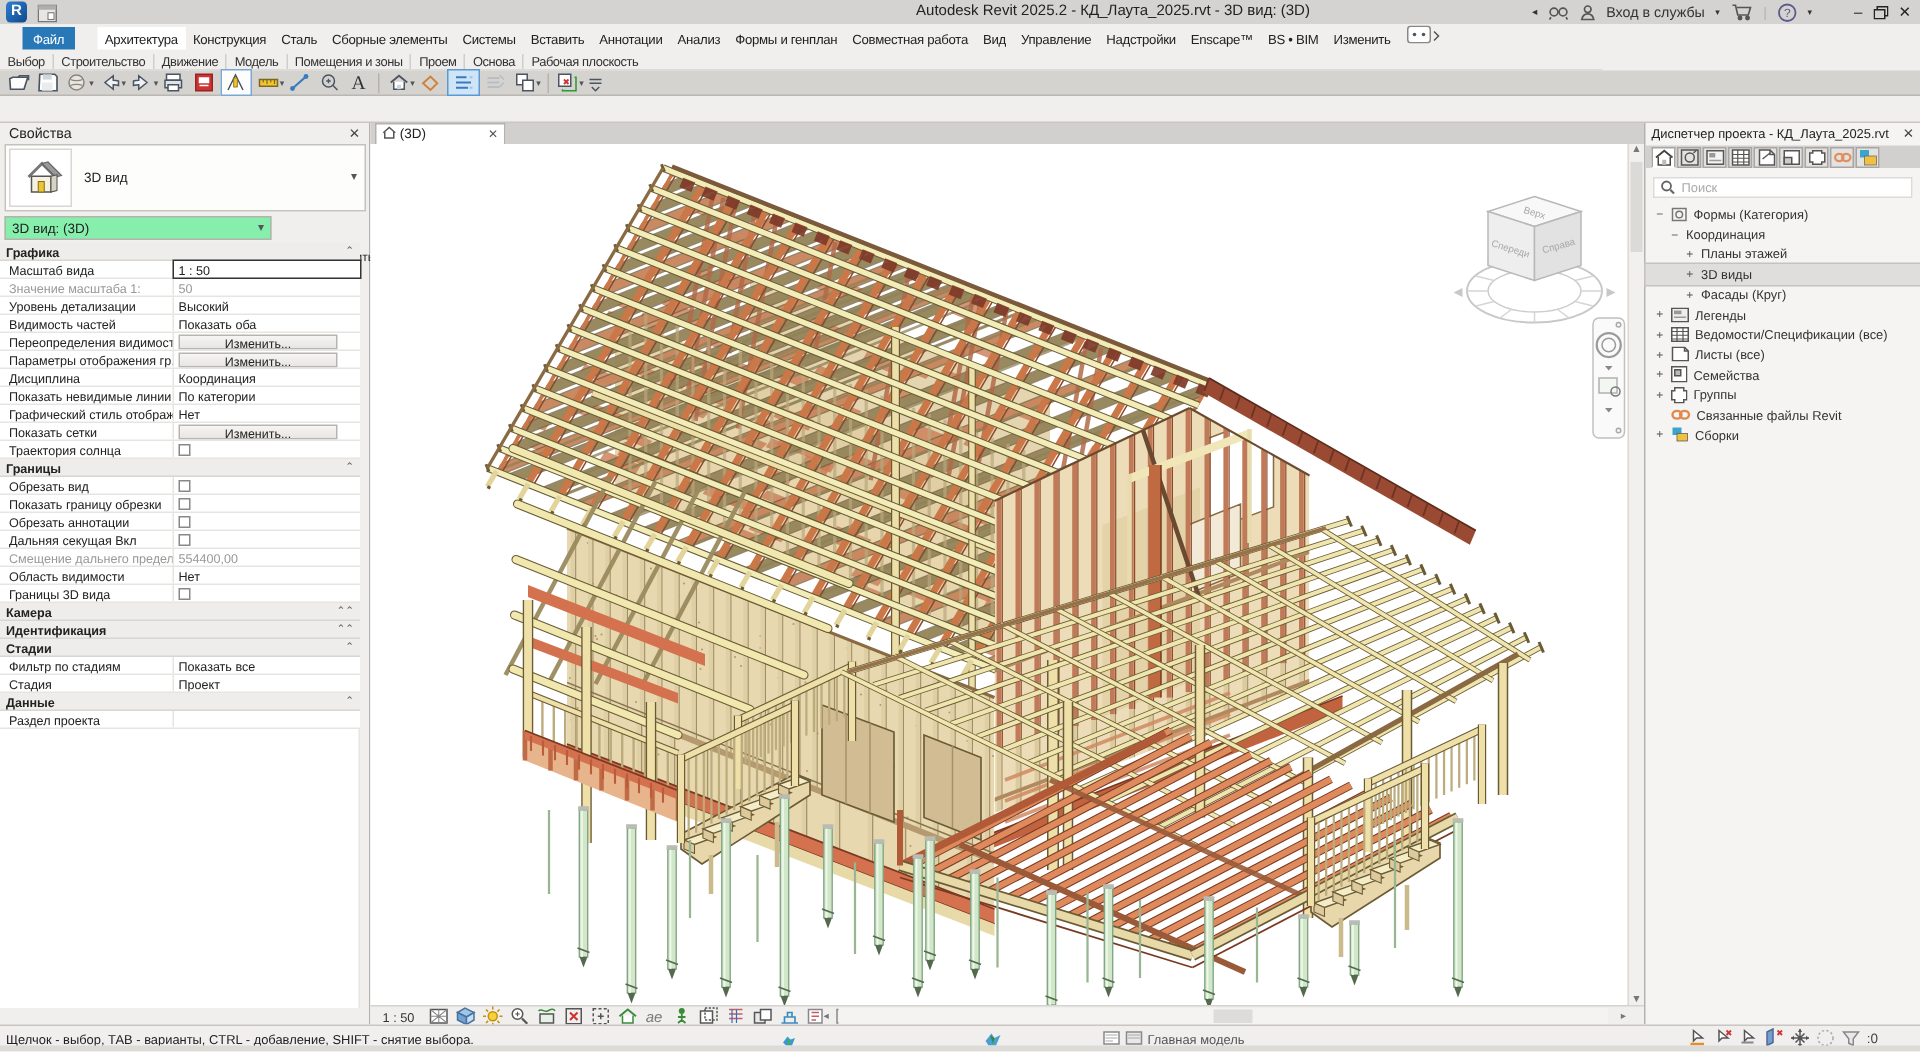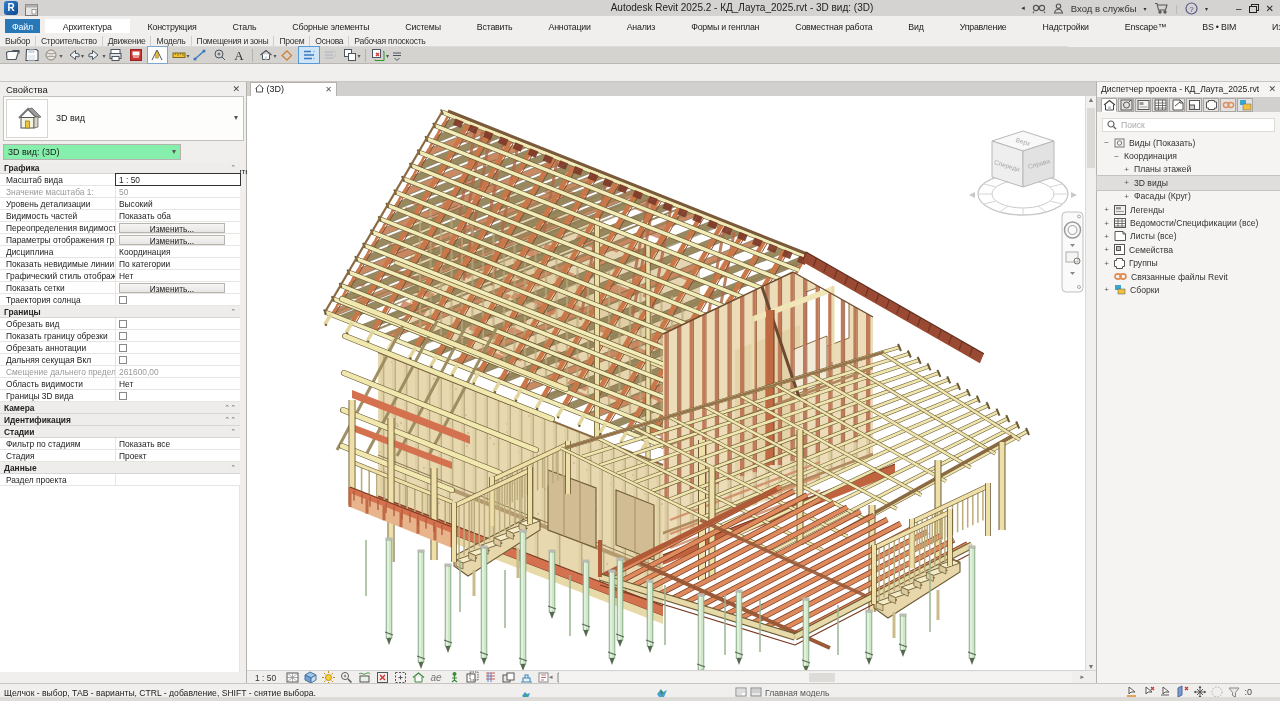--- a/index.html
+++ b/index.html
@@ -9,22 +9,22 @@
 #titlebar { position:absolute; left:0; top:0; width:1280px; height:16px; background:#d5d3d1; }
 #rlogo { position:absolute; left:4px; top:1px; width:14px; height:14px; border-radius:3px;
   background:linear-gradient(135deg,#2f7fd0,#10488e); color:#fff; font-size:10px; font-weight:bold;
   text-align:center; line-height:14px; }
 #winicon { position:absolute; left:25px; top:2px; }
 #title { position:absolute; left:204px; right:0; top:2px; text-align:center; font-size:10px; color:#222; }
 #tbricons { position:absolute; right:0px; top:0px; height:16px; display:flex; align-items:center; gap:7px; font-size:9.5px; color:#333; }
 
 
 #rtabs { position:absolute; left:0; top:16px; width:1280px; height:17px; background:#f0efed; white-space:nowrap; }
-.rtab { display:inline-block; height:17px; line-height:17px; padding:0 18px; font-size:8.8px; color:#222; letter-spacing:-0.2px; }
-.rfile { background:#2878b8; color:#fff; padding:0 7px; margin:0 5px; }
+.rtab { display:inline-block; height:17px; line-height:17px; padding:0 5px; font-size:8.8px; color:#222; letter-spacing:-0.2px; }
+.rfile { background:#2878b8; color:#fff; padding:0 7px; margin:0 15px; }
 .ractive { background:#fff; }
 
 #prow2 { position:absolute; left:0; top:33px; width:1068px; height:14px; background:#f0efed;
   border-bottom:1px solid #dddbd8; white-space:nowrap; display:flex; align-items:flex-end; }
 .p2 { font-size:8.6px; color:#333; padding:0 5px; letter-spacing:-0.3px; }
 .p2sep { width:1px; height:10px; background:#d0cecb; }
 
 #qat { position:absolute; left:0; top:47px; width:1280px; height:17px; background:#d5d3d0;
   border-bottom:1px solid #bab7b3; display:flex; align-items:center; padding-left:3px; }
 .qi { display:inline-flex; width:19.5px; height:16px; align-items:center; justify-content:center; }
@@ -397,21 +397,21 @@
 <div class="prow">
           <span class="pn">Обрезать аннотации</span>
           <span class="pv"><span class="pchk"></span></span>
         </div>
 <div class="prow">
           <span class="pn">Дальняя секущая Вкл</span>
           <span class="pv"><span class="pchk"></span></span>
         </div>
 <div class="prow">
           <span class="pn pgray">Смещение дальнего предел...</span>
-          <span class="pv pgray">261600,00</span>
+          <span class="pv pgray">554400,00</span>
         </div>
 <div class="prow">
           <span class="pn">Область видимости</span>
           <span class="pv">Нет</span>
         </div>
 <div class="prow">
           <span class="pn">Границы 3D вида</span>
           <span class="pv"><span class="pchk"></span></span>
         </div>
 <div class="prow phdr">
@@ -1787,21 +1787,21 @@
         </svg>Поиск</div>
   <div id="btree">
         <div class="trow" style="padding-left:6px">
           <span class="texp">−</span>
           <span class="ticon">
             <svg width="11" height="11" viewBox="0 0 11 11">
               <rect x="1" y="2" width="9" height="8" fill="none" stroke="#777" stroke-width="1"></rect>
               <circle cx="5.5" cy="6" r="2.2" fill="none" stroke="#777"></circle>
             </svg>
           </span>
-          <span>Виды (Показать)</span>
+          <span>Формы (Категория)</span>
         </div>
 <div class="trow" style="padding-left:16px">
           <span class="texp">−</span>
           <span>Координация</span>
         </div>
 <div class="trow" style="padding-left:26px">
           <span class="texp">+</span>
           <span>Планы этажей</span>
         </div>
 <div class="trow tsel" style="padding-left:26px">

